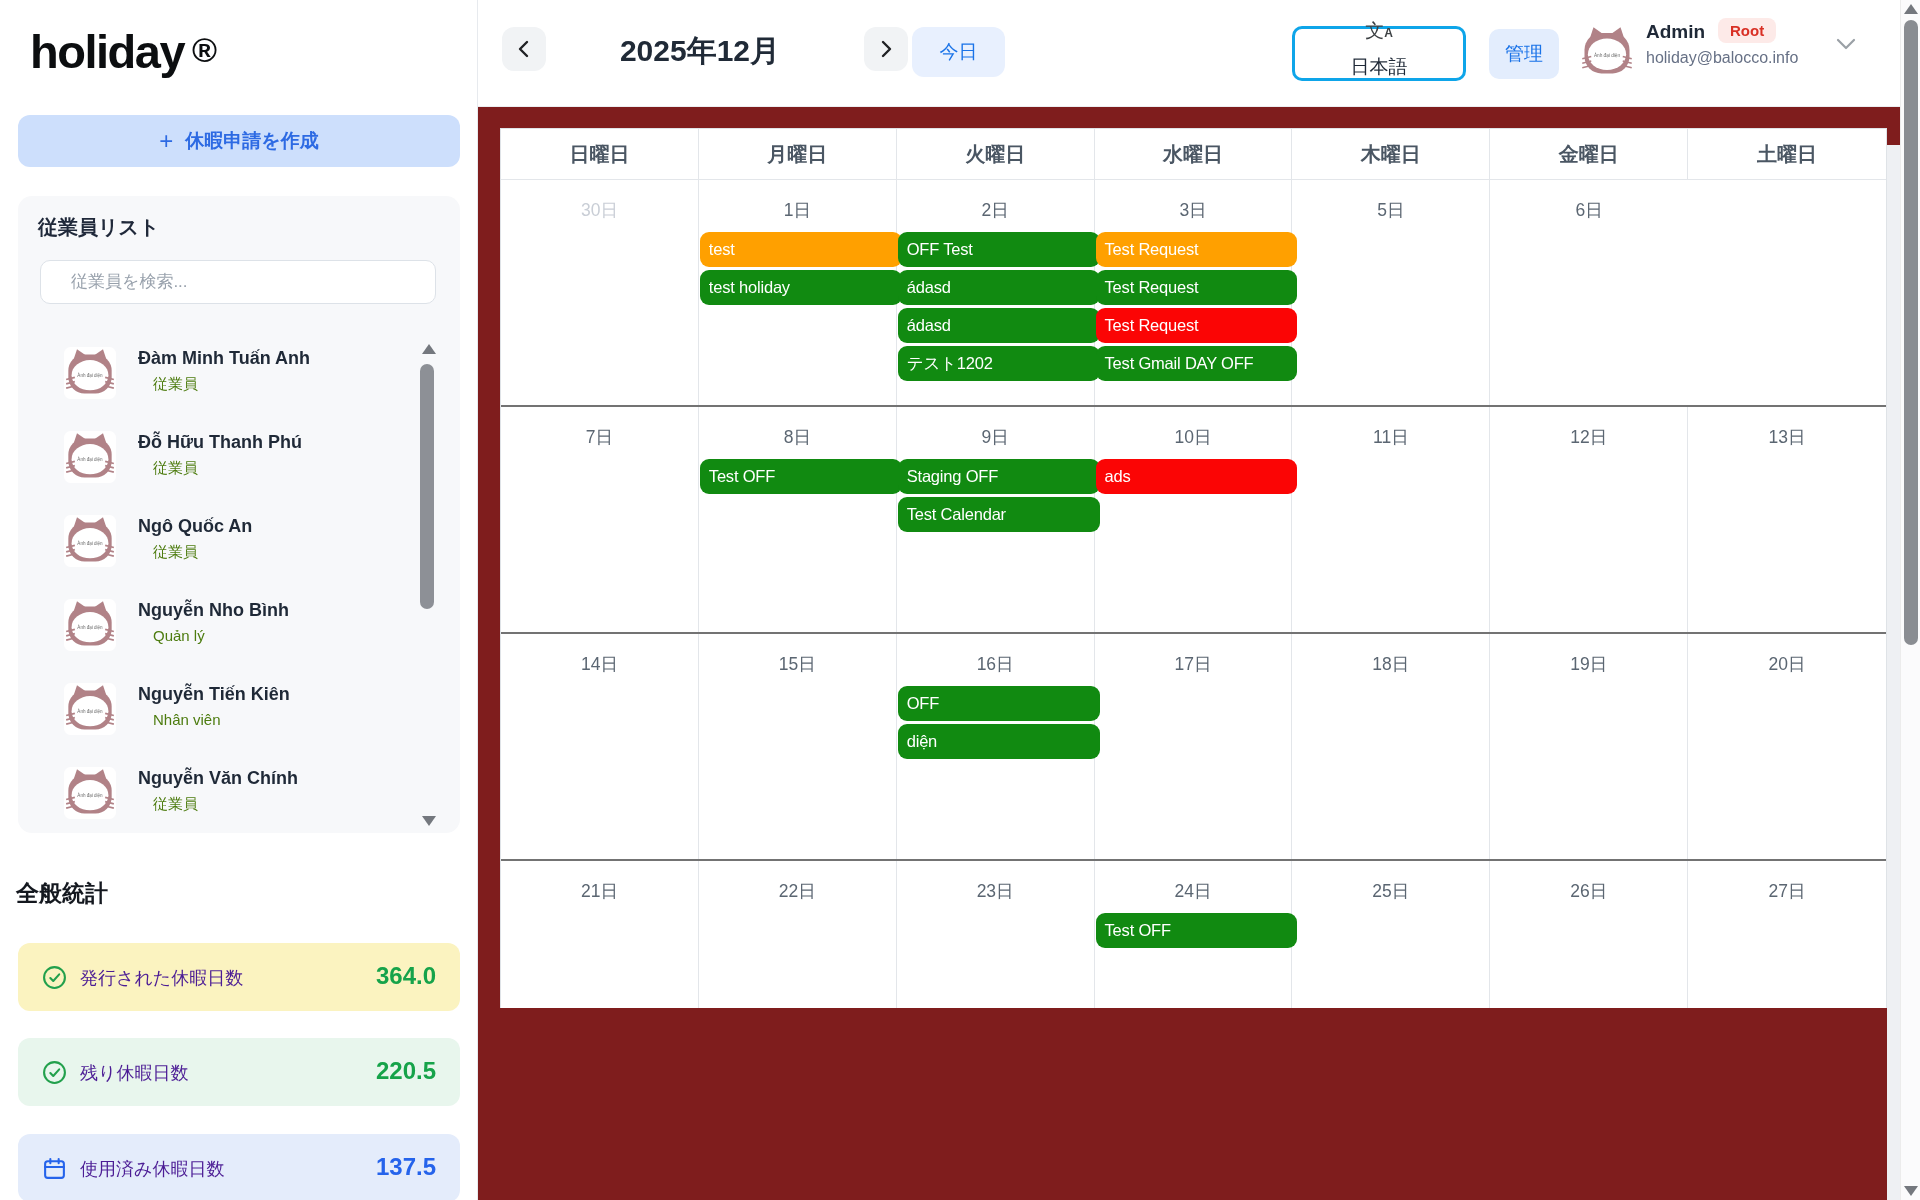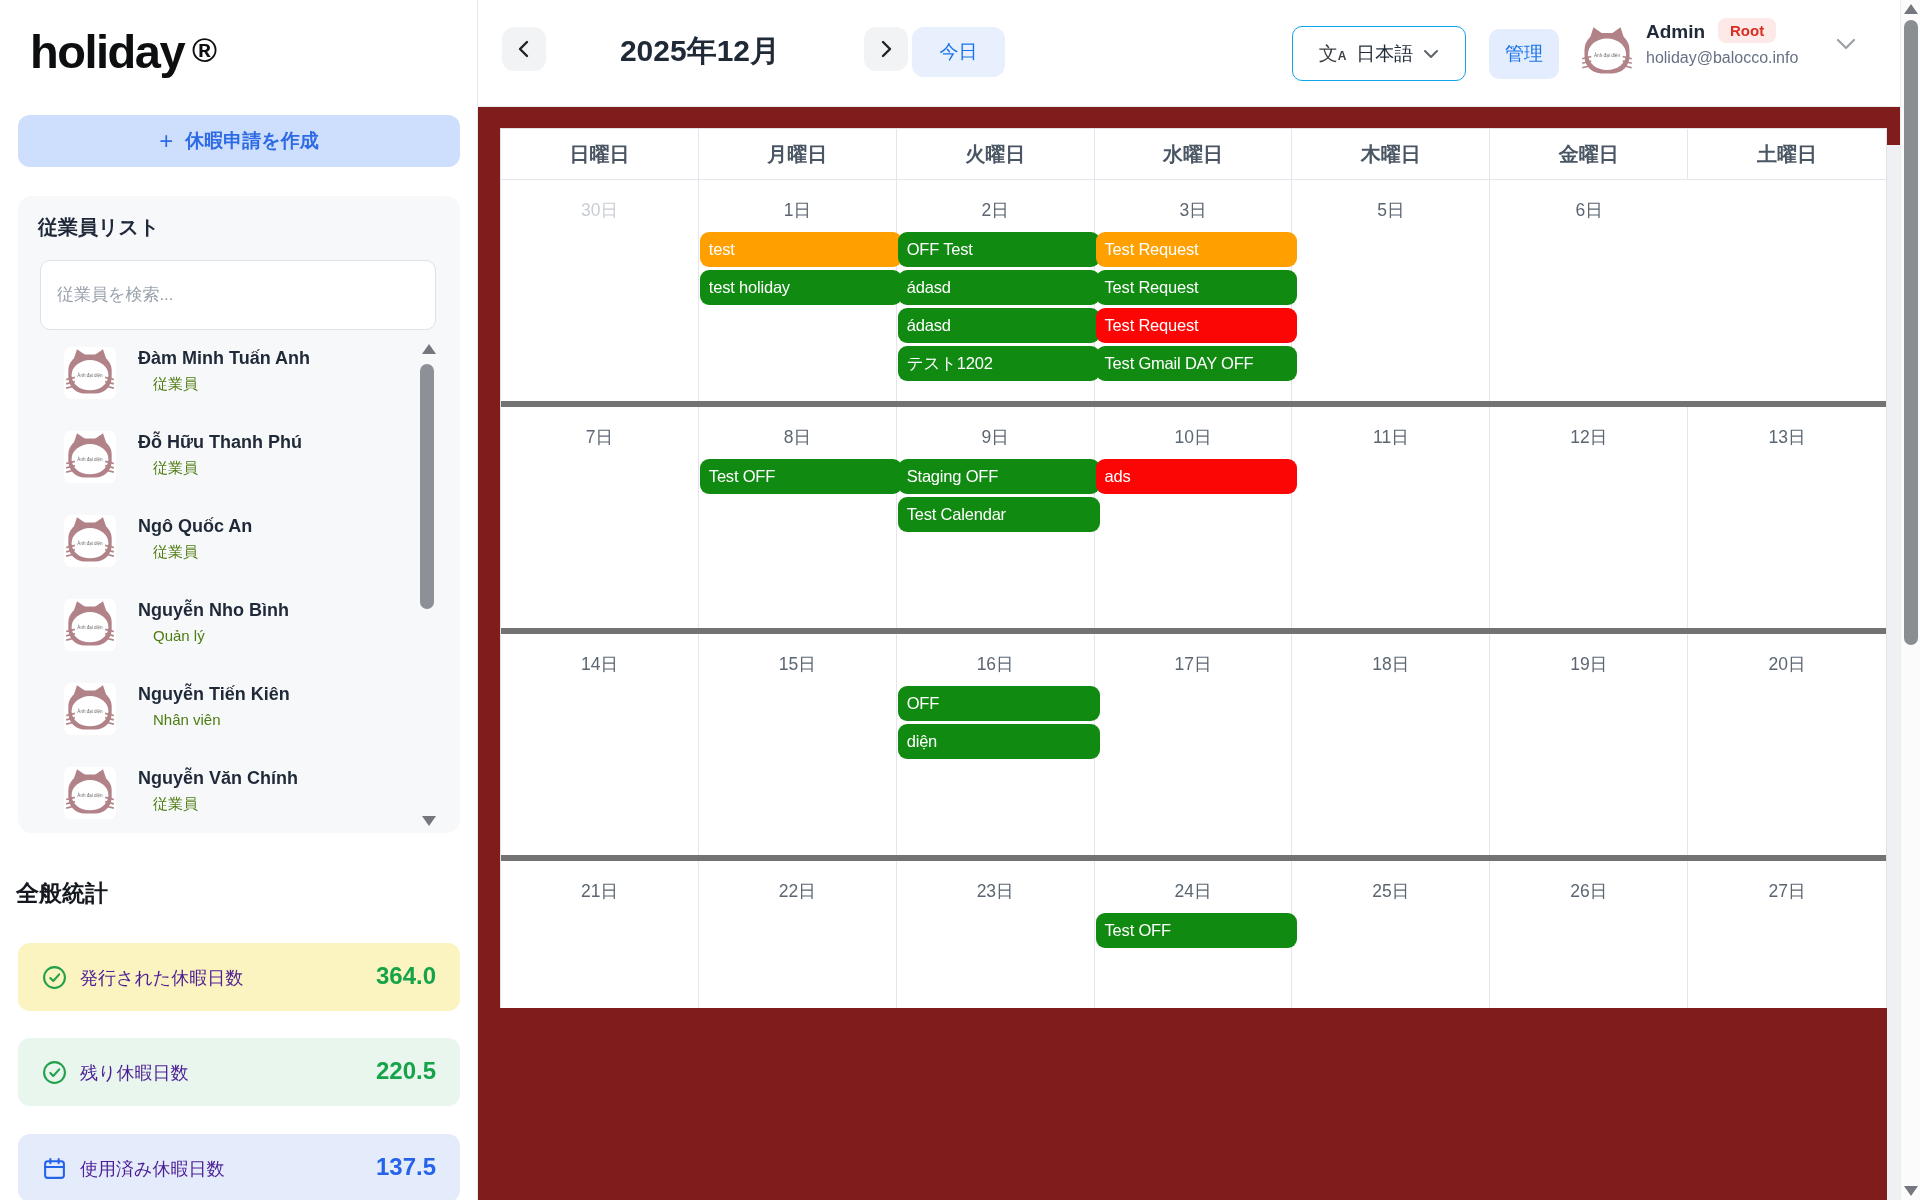--- a/index.html
+++ b/index.html
@@ -17,23 +17,23 @@
                 background:#cddffc; color:#2d6ae3; border:none; border-radius:12px;
                 font-size:19px; font-weight:600; cursor:pointer;
                 display:flex; align-items:center; justify-content:center; gap:12px;
                 font-family:"Liberation Sans", sans-serif; }
   .create-btn .plus { font-size:24px; font-weight:400; line-height:1; }
 
   .emp-panel { position:absolute; left:18px; top:196px; width:442px; height:637px;
                background:#f7f8fa; border-radius:14px; }
   .emp-title { position:absolute; left:20px; top:18px; font-size:20px; font-weight:700;
                color:#20293a; }
-  .emp-search { position:absolute; left:22px; top:64px; width:396px; height:70px;
+  .emp-search { position:absolute; left:22px; top:64px; width:396px; height:44px;
                 border:1px solid #dde2e8; border-radius:10px; background:#fff;
-                padding:0 16px; font-size:17px; color:#222;
+                padding:0 30px; font-size:17px; color:#222;
                 font-family:"Liberation Sans", sans-serif; }
   .emp-search::placeholder { color:#98a1ac; }
   .emp-list { position:absolute; left:0; top:148px; width:100%; }
   .emp-row { position:relative; height:84px; padding-left:46px; cursor:pointer; }
   .emp-avatar { position:absolute; left:46px; top:3px; width:52px; height:52px; }
   .emp-name { position:absolute; left:120px; top:4px; font-size:18px; font-weight:700;
               color:#1f2937; white-space:nowrap; }
   .emp-role { position:absolute; left:120px; top:31px; font-size:15px; color:#4d7c0f;margin-left:15px; }
 
   .emp-scroll-track { position:absolute; right:20px; top:148px; width:22px; height:482px; }
@@ -67,23 +67,23 @@
              border-radius:12px; background:#f1f3f5; cursor:pointer;
              display:flex; align-items:center; justify-content:center; }
   .nav-prev { left:24px; } .nav-next { left:386px; }
   .month-title { position:absolute; left:100px; top:31px; width:244px; text-align:center;
                  font-size:30px; font-weight:700; color:#202a37; }
   .today-btn { position:absolute; left:434px; top:27px; width:93px; height:50px;
                background:#e8f0fe; color:#1a73e8; border:none; border-radius:12px;
                font-size:19px; font-weight:500; cursor:pointer;
                font-family:"Liberation Sans", sans-serif; }
   .lang-select { position:absolute; left:814px; top:26px; width:174px; height:55px;
-                 background:#fff; border:1px solid #0ea5e9; border-radius:10px;
+                 background:#fff; border:3px solid #0ea5e9; border-radius:10px;
                  display:flex; align-items:center; justify-content:center; gap:10px;
-                 cursor:pointer; }
+                 cursor:pointer;flex-direction:column; }
   .lang-icon { font-size:19px; color:#3c4043; }
   .lang-icon small { font-size:12px; font-weight:700; }
   .lang-label { font-size:19px; color:#1f2937; }
   .admin-btn { position:absolute; left:1011px; top:29px; width:70px; height:50px;
                background:#e3edfd; color:#1a73e8; border:none; border-radius:10px;
                font-size:19px; font-weight:500; cursor:pointer;
                font-family:"Liberation Sans", sans-serif; }
   .user-avatar { position:absolute; left:1102px; top:25px; width:54px; height:54px; cursor:pointer; }
   .user-name { position:absolute; left:1168px; top:21px; font-size:19px; font-weight:700;
                color:#1f2937; }
@@ -98,21 +98,21 @@
   
   .calendar { position:absolute; left:22px; top:128px; width:1387px; height:880px;
               border:1px solid #dfe3e7; border-bottom:none; overflow:hidden; background:#fff; }
   .cal-head { display:grid; grid-template-columns:repeat(7,1fr); height:51px;
               border-bottom:1px solid #e3e6ea; }
   .cal-head-cell { display:flex; align-items:center; justify-content:center;
                    font-size:20px; font-weight:700; color:#4a5663;
                    border-right:1px solid #e3e6ea; }
   .cal-head-cell:last-child { border-right:none; }
   .cal-week { display:grid; grid-template-columns:repeat(7,1fr); height:227px;
-              border-bottom:6px solid #737373; }
+              border-bottom:2px solid #737373; }
   .cal-cell { border-right:1px solid #e3e6ea; padding-top:10px; position:relative;
               overflow:visible; cursor:pointer; }
   .cal-cell:last-child { border-right:none; }
   .day-num { display:block; text-align:center; font-size:17.5px; color:#5b6672;
              height:40px; line-height:40px; }
   .day-num.muted { color:#c9ced6; }
   .today-ring { display:inline-flex; align-items:center; justify-content:center;
                 width:40px; height:40px; border:2.5px solid #1a73e8; border-radius:50%;
                 line-height:normal; }
   .events { margin-top:2px; }

